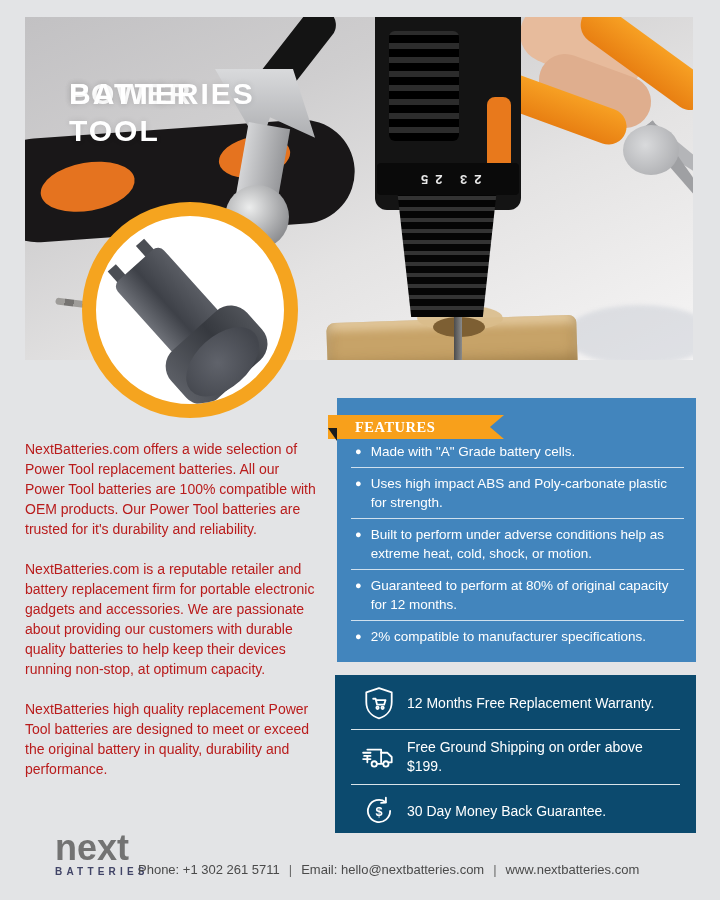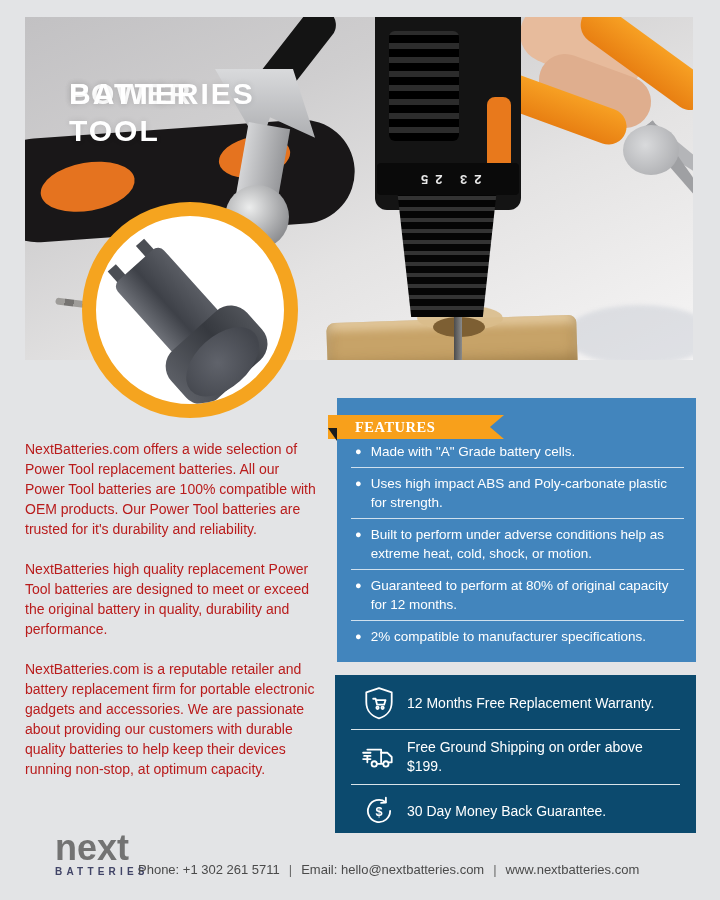--- a/index.html
+++ b/index.html
@@ -161,22 +161,22 @@
       <div class="battery-prong1"></div>
       <div class="battery-prong2"></div>
       <div class="battery-body"></div>
       <div class="battery-cap"></div>
       <div class="battery-cap-face"></div>
     </div>
   </div>
 
   <div class="intro">
     <p>NextBatteries.com offers a wide selection of Power Tool replacement batteries. All our Power Tool batteries are 100% compatible with OEM products. Our Power Tool batteries are trusted for it's durability and reliability.</p>
+    <p>NextBatteries.com is a reputable retailer and battery replacement firm for portable electronic gadgets and accessories. We are passionate about providing our customers with durable quality batteries to help keep their devices running non-stop, at optimum capacity.</p>
     <p>NextBatteries high quality replacement Power Tool batteries are designed to meet or exceed the original battery in quality, durability and performance.</p>
-    <p>NextBatteries.com is a reputable retailer and battery replacement firm for portable electronic gadgets and accessories. We are passionate about providing our customers with durable quality batteries to help keep their devices running non-stop, at optimum capacity.</p>
   </div>
 
   <div class="features-box">
     <div class="ribbon">
       <span>FEATURES</span>
     </div>
     <div class="ribbon-fold"></div>
     <div class="features-list">
       <div class="feature-item">
         <span class="feature-bullet">●</span>

